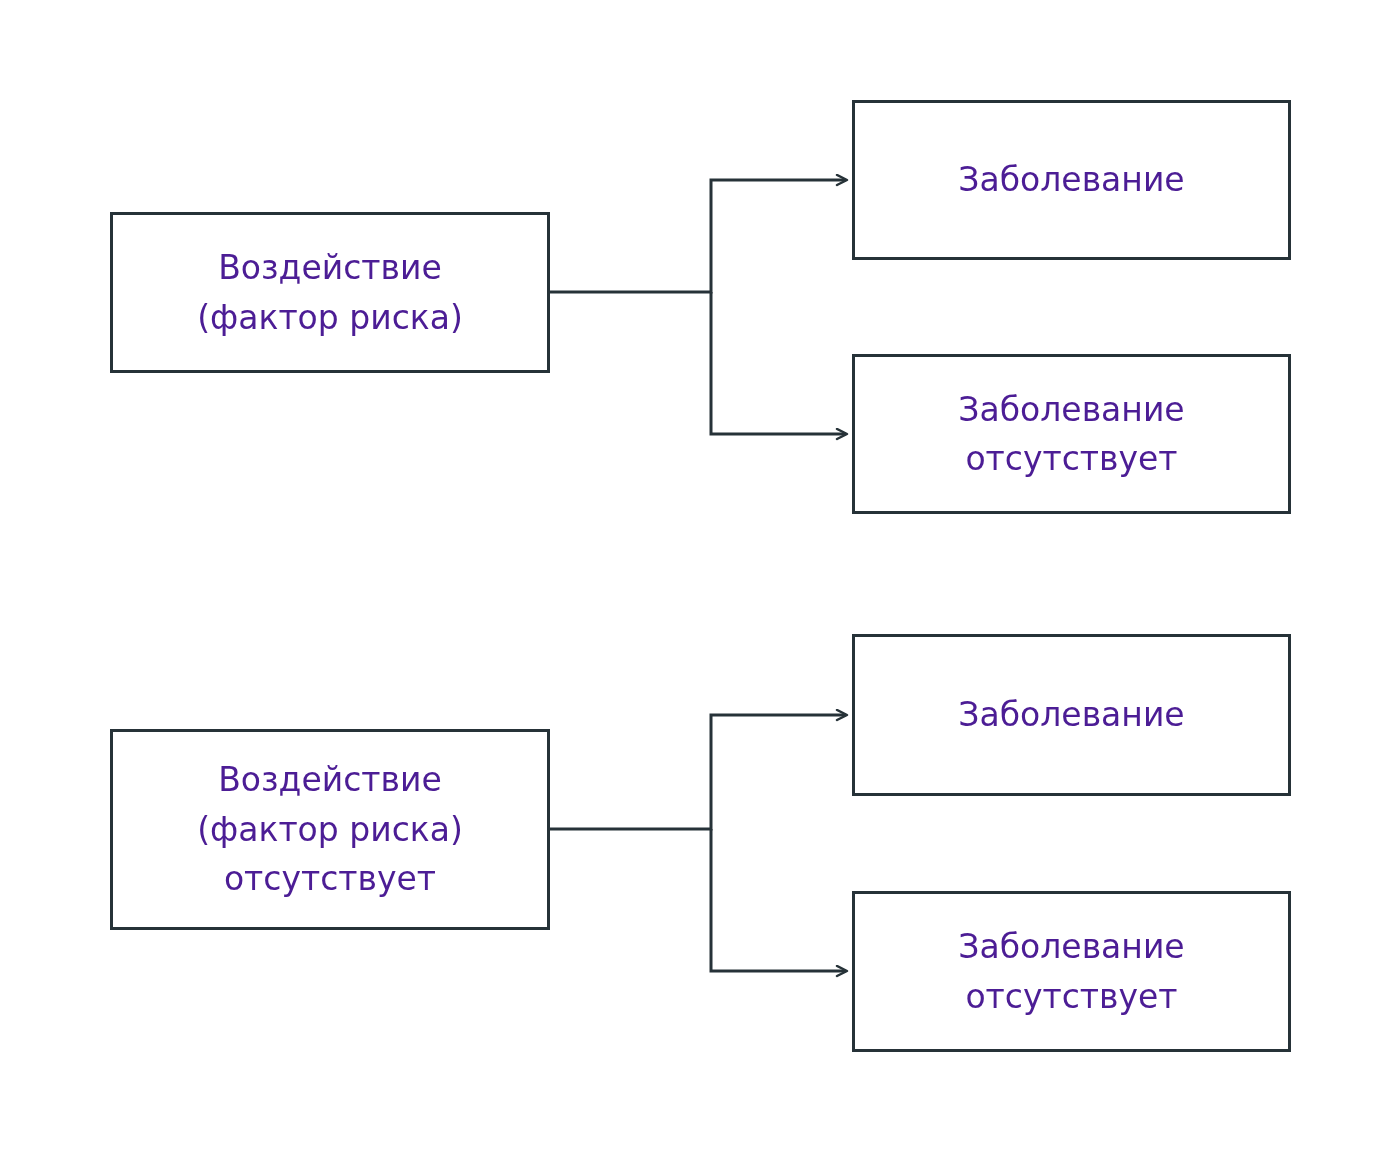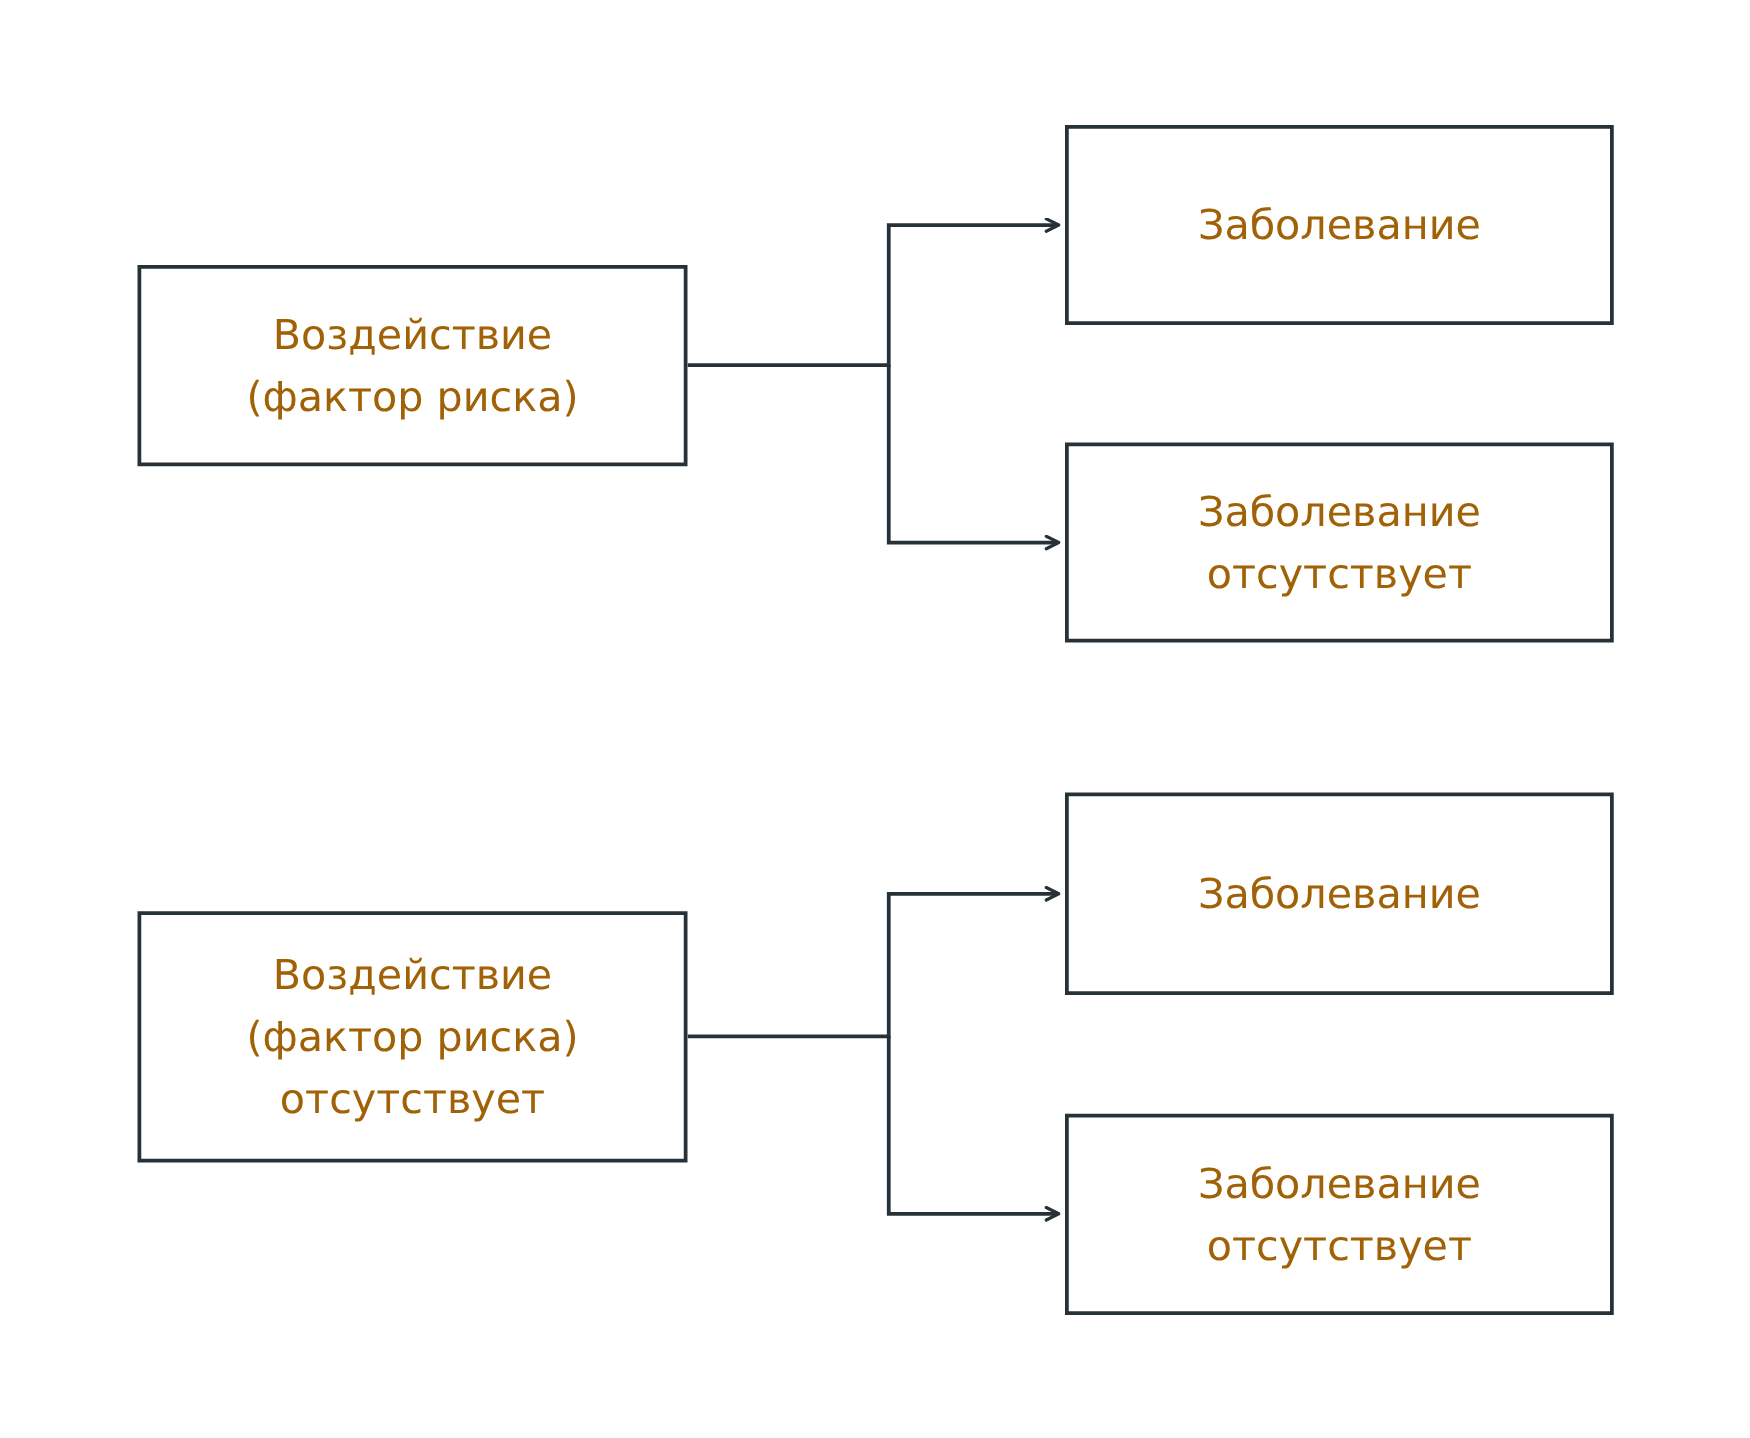--- a/index.html
+++ b/index.html
@@ -21,21 +21,21 @@
     top: 0;
     width: 1400px;
     height: 1150px;
     pointer-events: none;
   }
   .node {
     position: absolute;
     box-sizing: border-box;
     border: 3px solid #263238;
     background: #ffffff;
-    color: #a16207;
+    color: #4c1d95;
     display: flex;
     align-items: center;
     justify-content: center;
     text-align: center;
     font-size: 33px;
     line-height: 1.5;
     white-space: pre-line;
   }
   
   .node-exposure        { left: 110px; top: 212px; width: 440px; height: 161px; }

